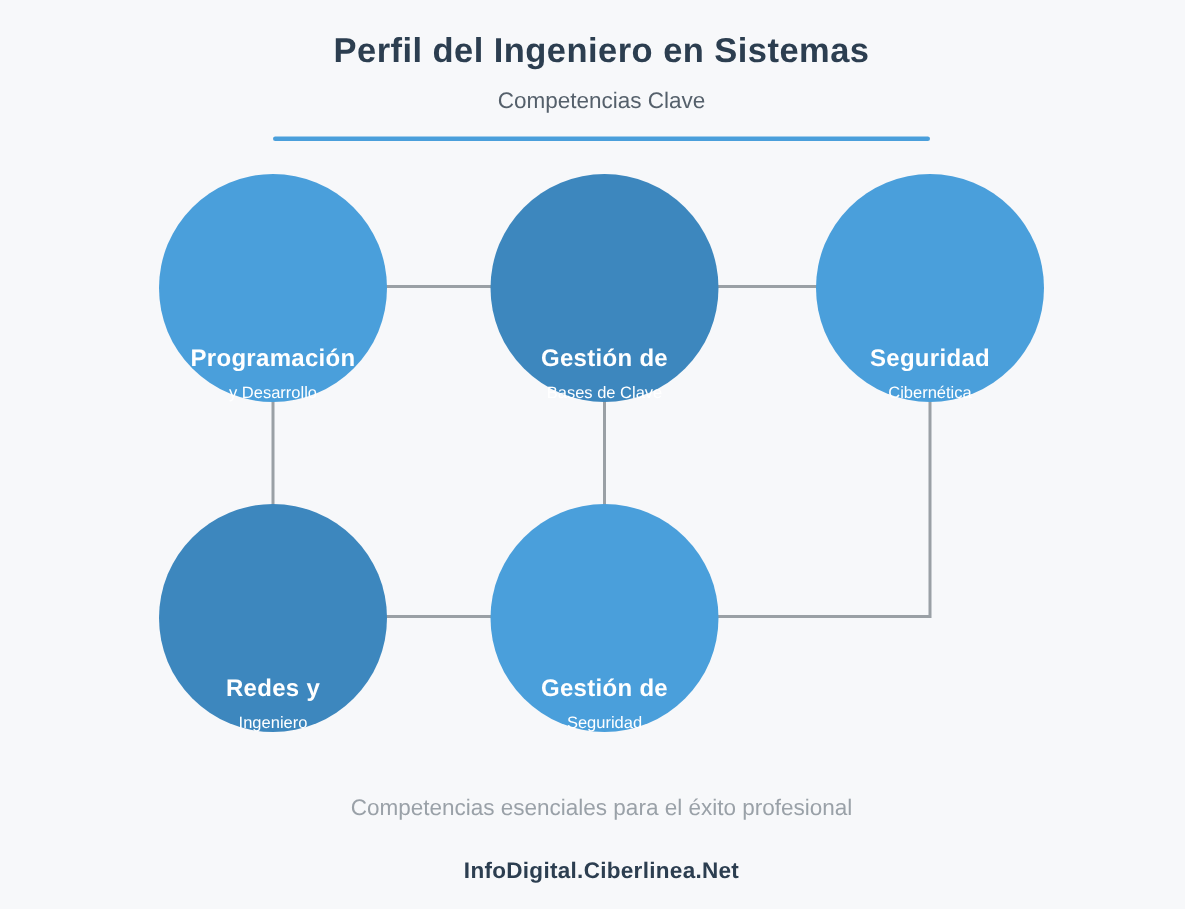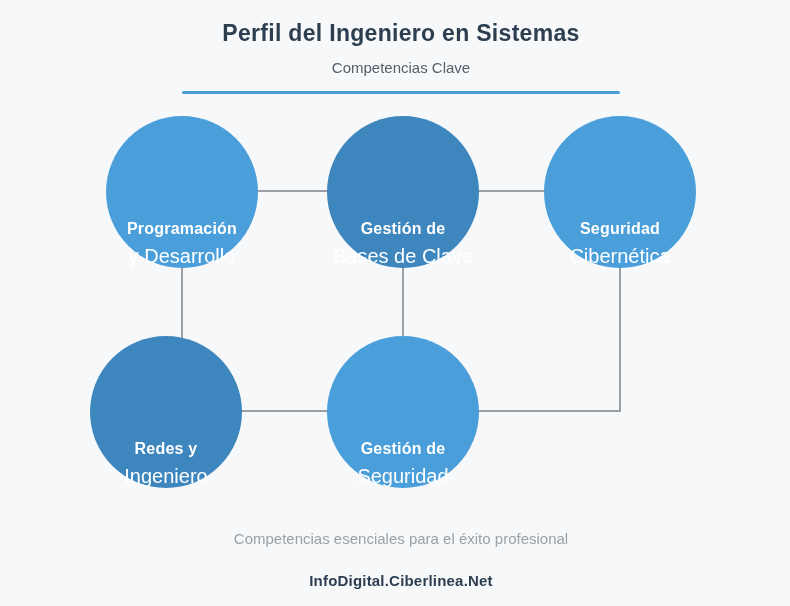--- a/index.html
+++ b/index.html
@@ -64,25 +64,25 @@
     display: flex;
     flex-direction: column;
     align-items: center;
     justify-content: flex-end;
     gap: 7px;
     text-align: center;
     color: #ffffff;
     background: #4a9fdb;
   }
   .node-title { font-size: 16px; font-weight: bold; letter-spacing: 0.2px; }
-  .node-subtitle { font-size: 20px; }
+  .node-subtitle { font-size: 11px; }
   .n1 { left: 106px; top: 116px; }
   .n2 { left: 327px; top: 116px; }
   .n3 { left: 544px; top: 116px; }
-  .n4 { left: 90px; top: 336px; }
+  .n4 { left: 106px; top: 336px; }
   .n5 { left: 327px; top: 336px; }
   .n6 { left: 544px; top: 336px; }
 
   
   .tagline {
     position: absolute;
     top: 530px; left: 6px;
     width: 790px;
     text-align: center;
     font-size: 15px;

